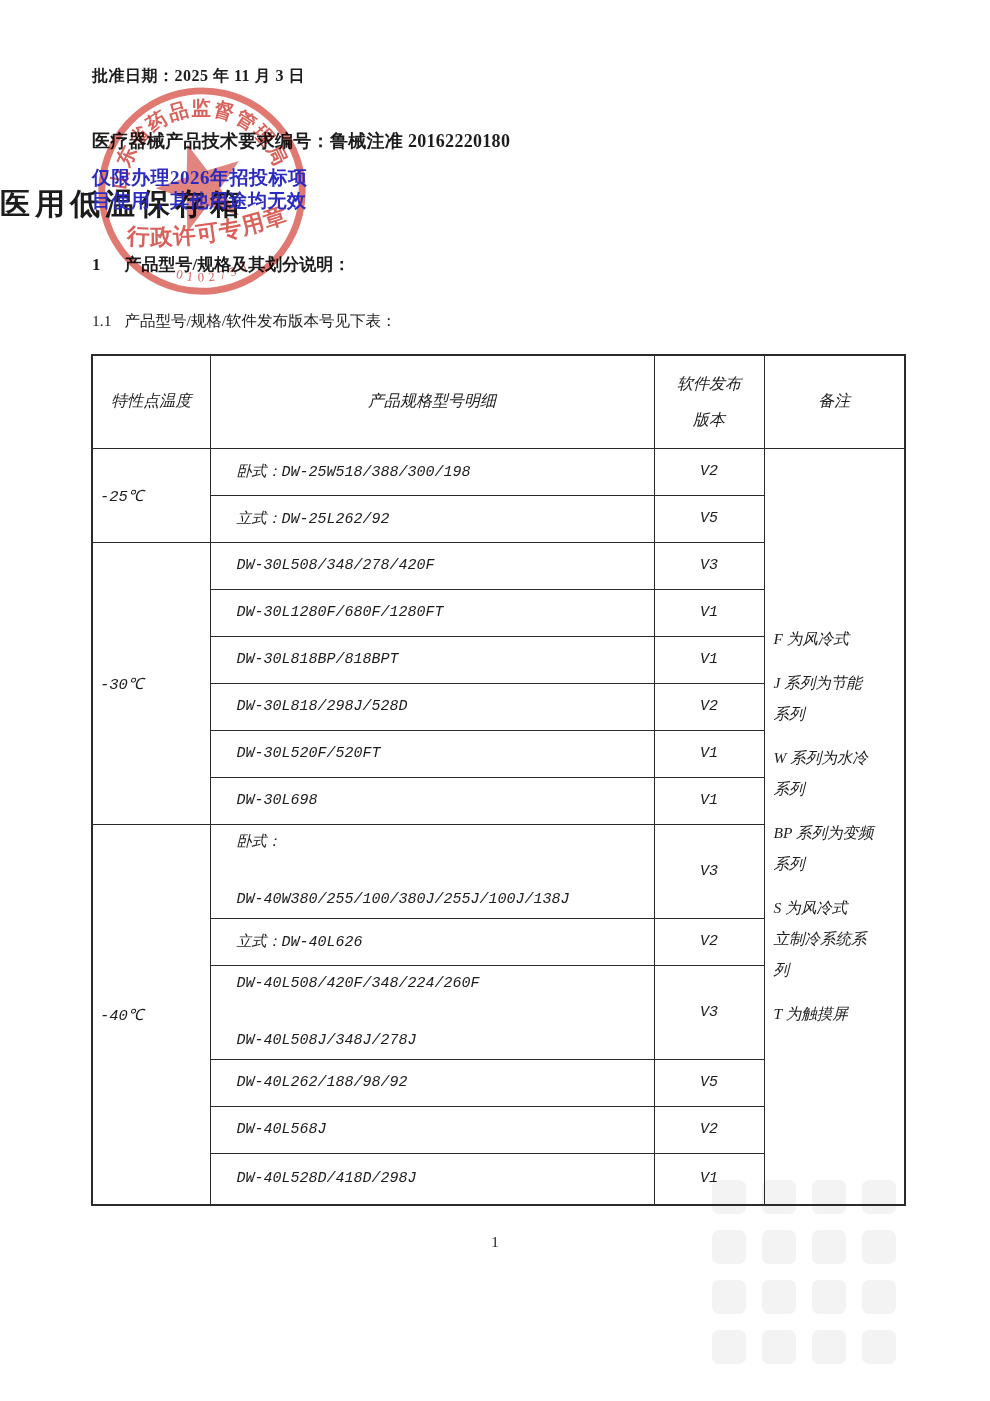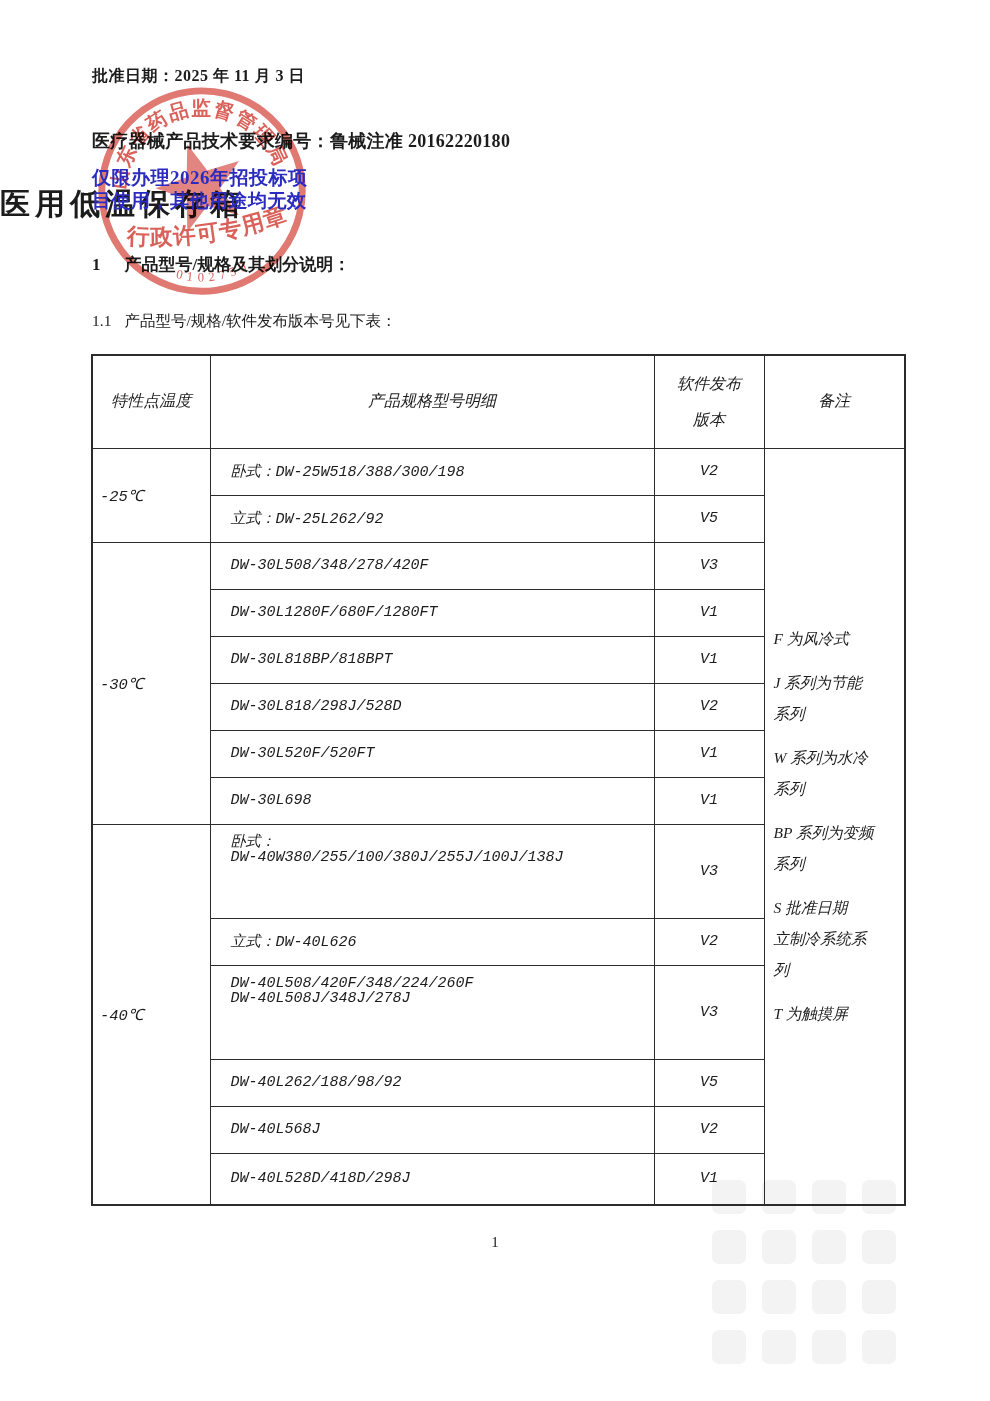--- a/index.html
+++ b/index.html
@@ -79,29 +79,29 @@
   }
   .doc-table{border:2px solid var(--line);}
   .header-row td{text-align:center;font-size:16px;height:93px;}
   .soft-head div{line-height:36px;}
   td.temp-cell{
     padding-left:7px;
     font-family:"Liberation Mono","DejaVu Sans Mono",monospace;
     font-size:15.5px;
   }
   td.model-cell{
-    padding-left:20px;
+    padding-left:26px;
     font-family:"Liberation Mono","DejaVu Sans Mono",monospace;
     font-size:15px;
   }
   td.model-cell.two-line{padding-top:0;padding-bottom:0;}
   td.model-cell.two-line .ml{line-height:1;}
   td.model-cell.two-line{height:94px;}
   td.model-cell.two-line .wrap{
-    height:72px;display:flex;flex-direction:column;justify-content:flex-start;
+    height:72px;display:flex;flex-direction:column;justify-content:space-between;
   }
   td.version-cell{
     text-align:center;
     font-family:"Liberation Mono","DejaVu Sans Mono",monospace;
     font-size:15px;
   }
   tr.r{height:47px;}
   tr.r-last{height:52px;}
   td.remark-cell{
     vertical-align:middle;padding-left:9px;padding-right:4px;
@@ -213,21 +213,21 @@
             </div>
         <div class="remark-item">
               <div>W 系列为水冷</div>
               <div>系列</div>
             </div>
         <div class="remark-item">
               <div>BP 系列为变频</div>
               <div>系列</div>
             </div>
         <div class="remark-item">
-              <div>S 批准日期</div>
+              <div>S 为风冷式</div>
               <div>立制冷系统系</div>
               <div>列</div>
             </div>
         <div class="remark-item">
               <div>T 为触摸屏</div>
             </div>
       </td>
     </tr>
     <tr class="r">
       <td class="model-cell">立式：DW-25L262/92</td>

